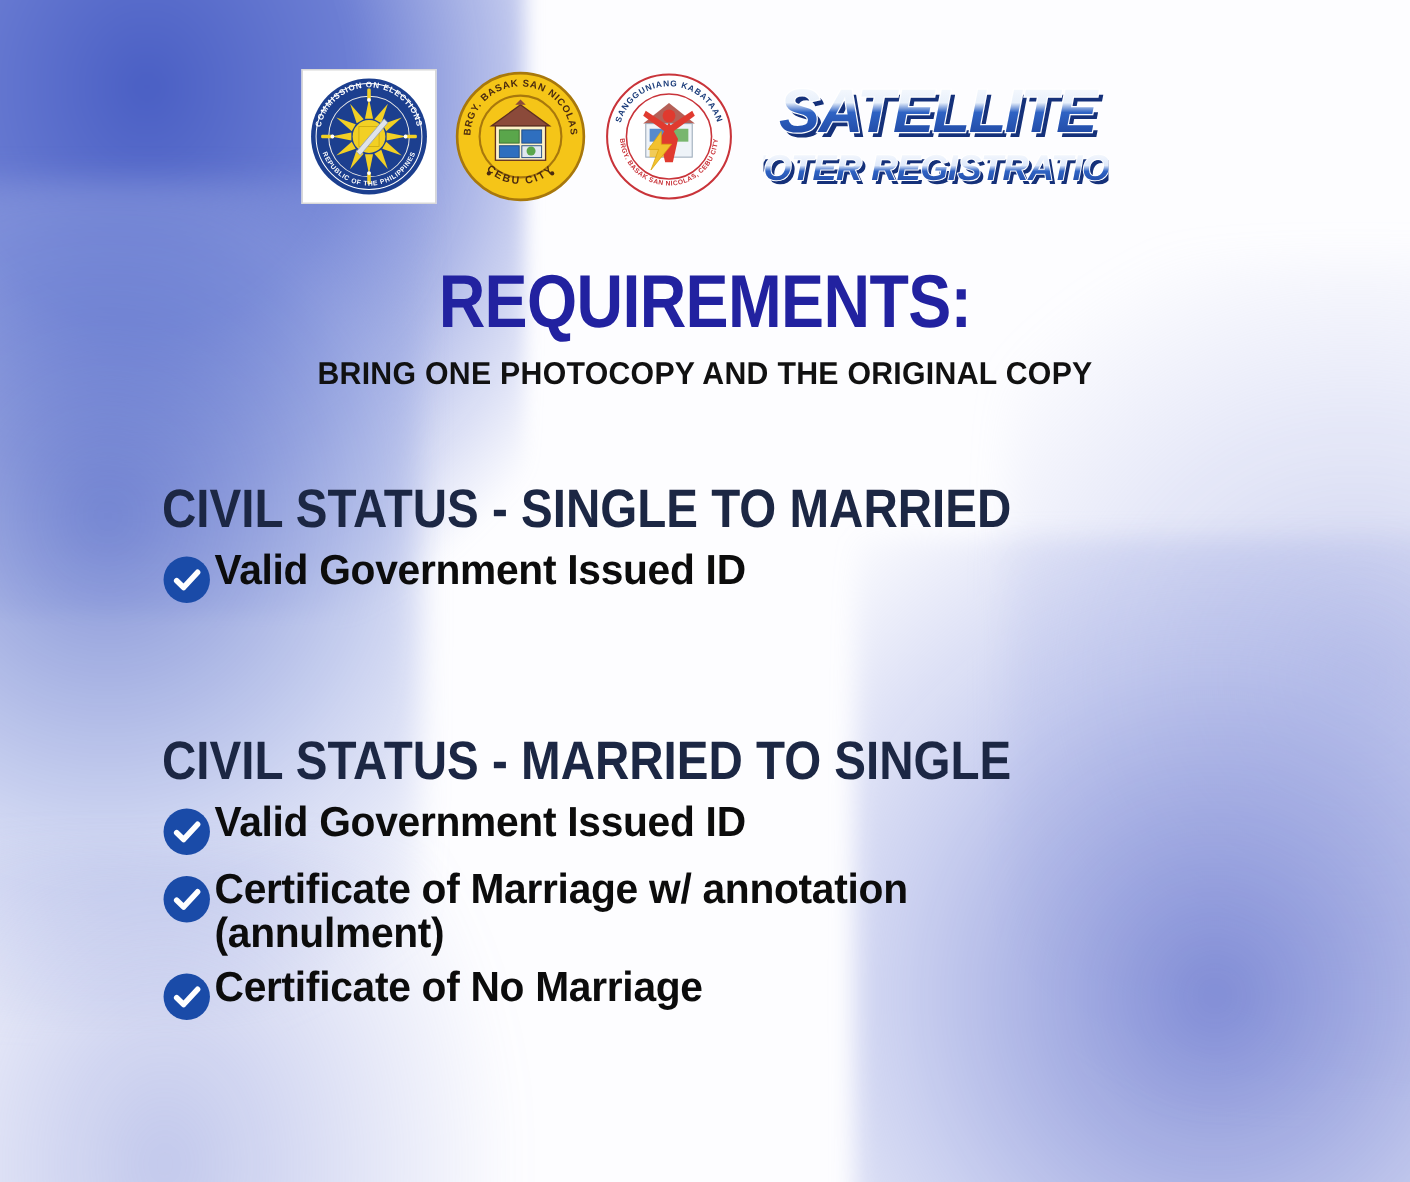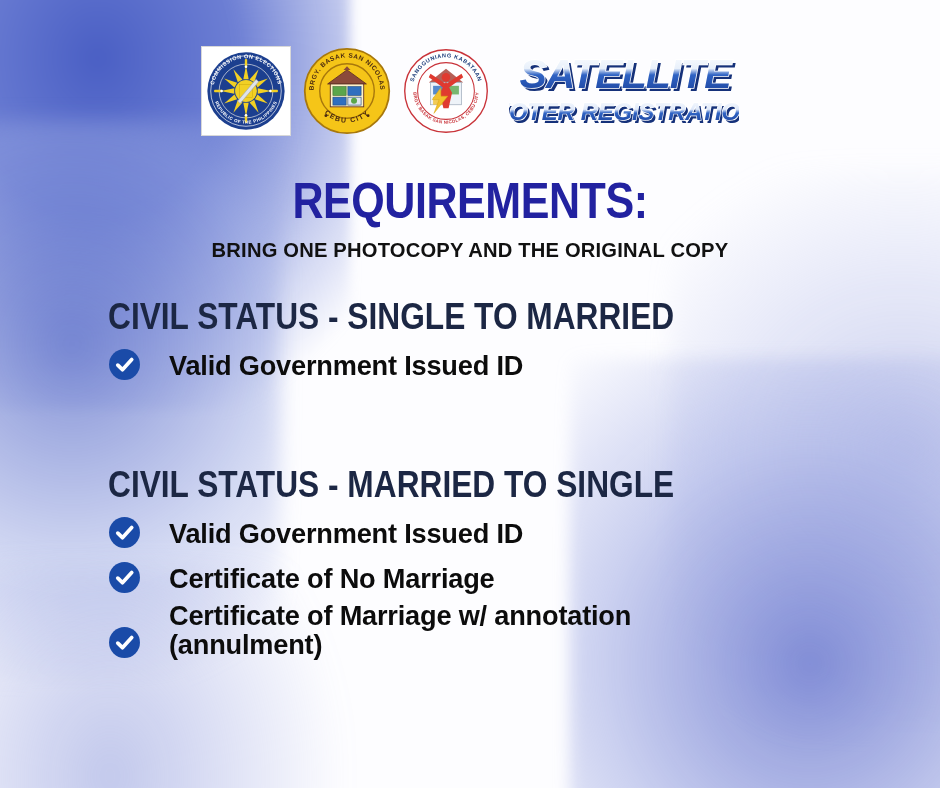--- a/index.html
+++ b/index.html
@@ -64,30 +64,30 @@
     color:#2222a0;
     transform:scaleX(0.86);
     line-height:1;
   }
   .req-sub{
     position:absolute;left:0;top:238px;width:940px;text-align:center;
     font-weight:bold;font-size:21px;color:#111111;letter-spacing:0.2px;
     transform:scaleX(0.96);
   }
 
-  .sec{position:absolute;left:108px;}
+  .sec{position:absolute;left:108px;margin-top:22px;}
   .sec-head{
     font-family:"Liberation Sans Narrow","Liberation Sans",sans-serif;
     font-weight:bold;font-size:36px;color:#1c2744;
     letter-spacing:0px;white-space:nowrap;
     transform:scaleX(0.88);transform-origin:left center;
     margin:0 0 6px 0;
   }
   .item{
-    display:flex;align-items:flex-end;gap:28px;margin-bottom:8px;
+    display:flex;align-items:flex-start;gap:2px;margin-bottom:8px;
   }
   .chk{
     flex:0 0 auto;width:33px;height:33px;margin-top:4px;
   }
   .chk svg{display:block;}
   .item-txt{
     font-weight:bold;font-size:28px;color:#0c0c0c;line-height:1.02;
     letter-spacing:-0.2px;
     transform:scaleX(0.97);transform-origin:left center;
   }
@@ -279,28 +279,28 @@
         <span class="item-txt">Valid Government Issued ID</span>
       </div>
 
       <div class="item">
         <span class="chk">
           <svg width="33" height="33" viewBox="0 0 32 32">
             <circle cx="16" cy="16" r="15" fill="#1a4ba8"></circle>
             <path d="M 9.5,16.6 L 14,21 L 23,11.2" fill="none" stroke="#ffffff" stroke-width="3.6" stroke-linecap="round" stroke-linejoin="round"></path>
           </svg>
         </span>
-        <span class="item-txt">Certificate of No Marriage</span>
+        <span class="item-txt" style="max-width:600px;">Certificate of Marriage w/ annotation (annulment)</span>
       </div>
 
       <div class="item">
         <span class="chk">
           <svg width="33" height="33" viewBox="0 0 32 32">
             <circle cx="16" cy="16" r="15" fill="#1a4ba8"></circle>
             <path d="M 9.5,16.6 L 14,21 L 23,11.2" fill="none" stroke="#ffffff" stroke-width="3.6" stroke-linecap="round" stroke-linejoin="round"></path>
           </svg>
         </span>
-        <span class="item-txt" style="max-width:600px;">Certificate of Marriage w/ annotation (annulment)</span>
+        <span class="item-txt">Certificate of No Marriage</span>
       </div>
     </div>
 
   </div>
 </div>
 
 </body></html>

